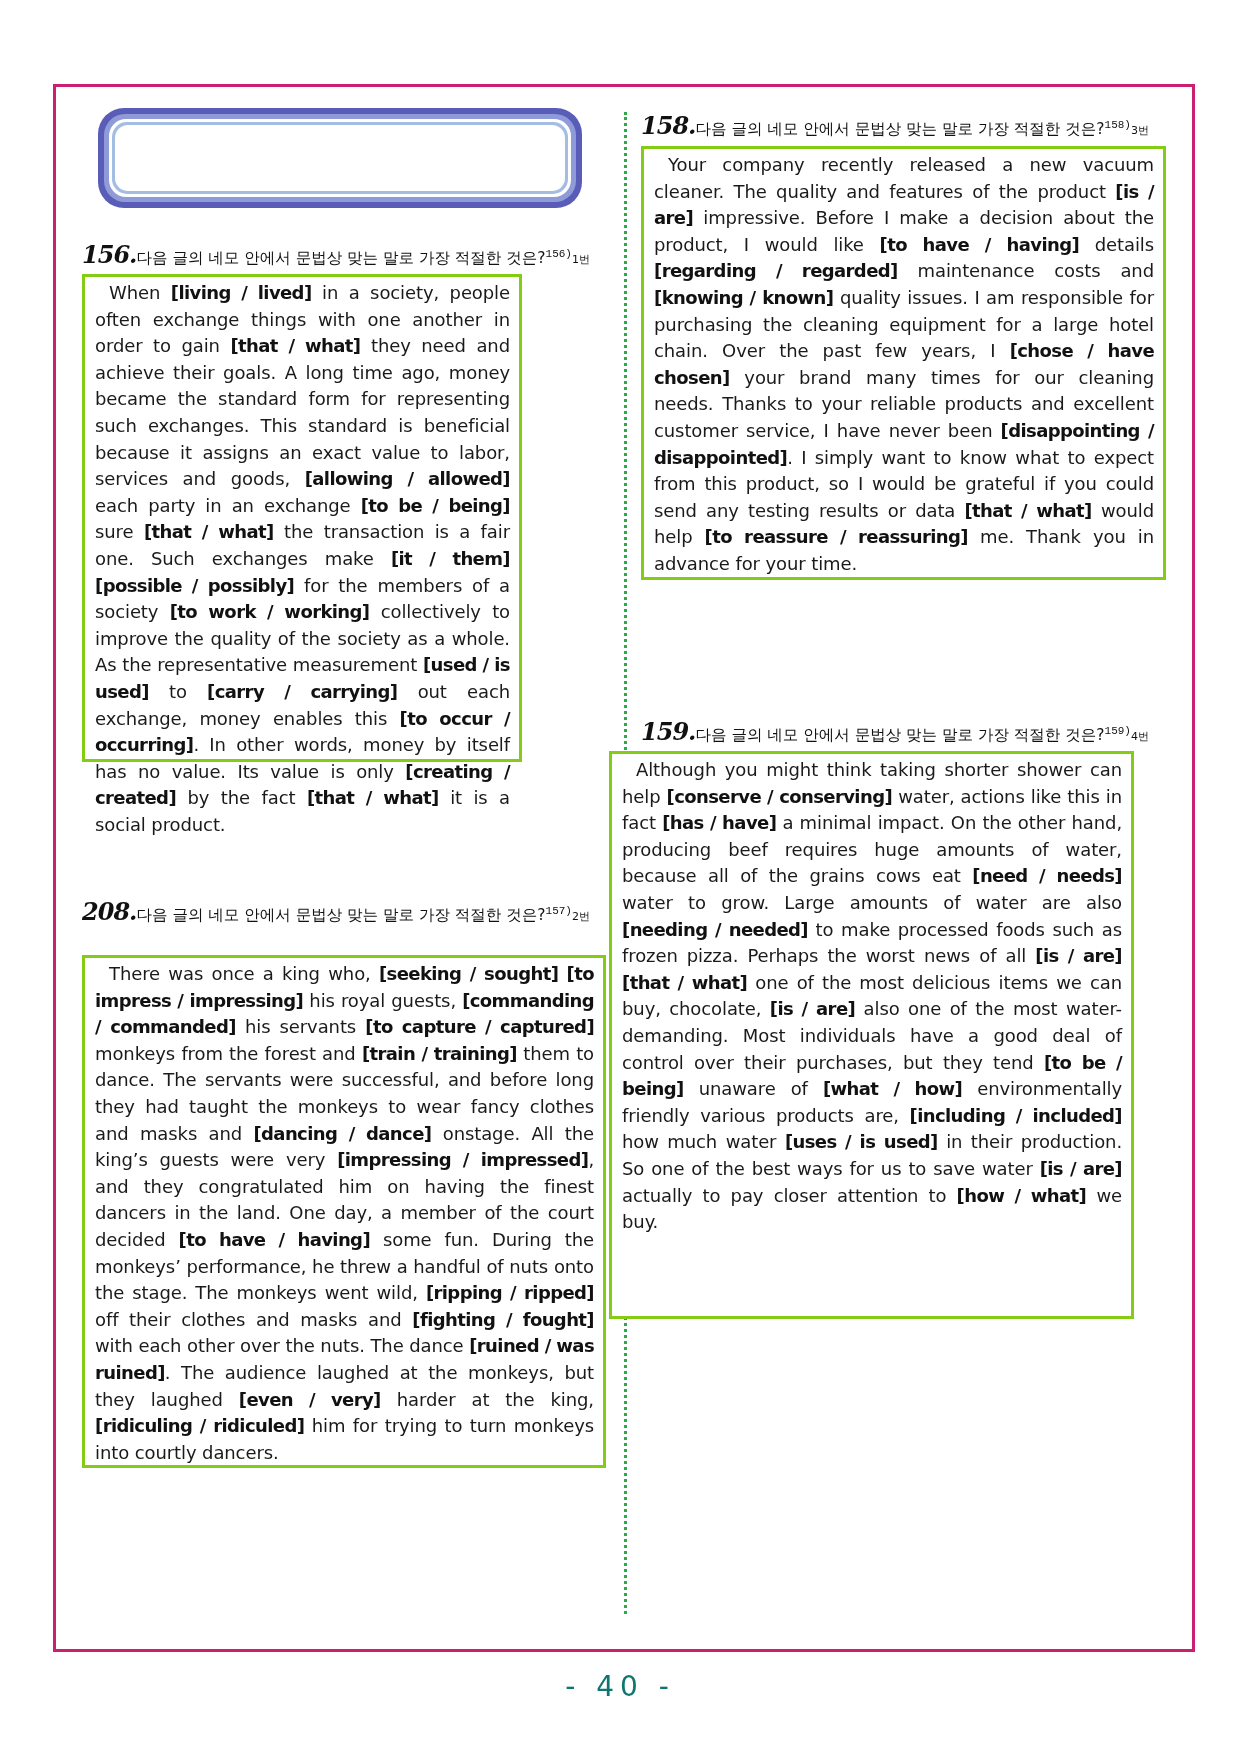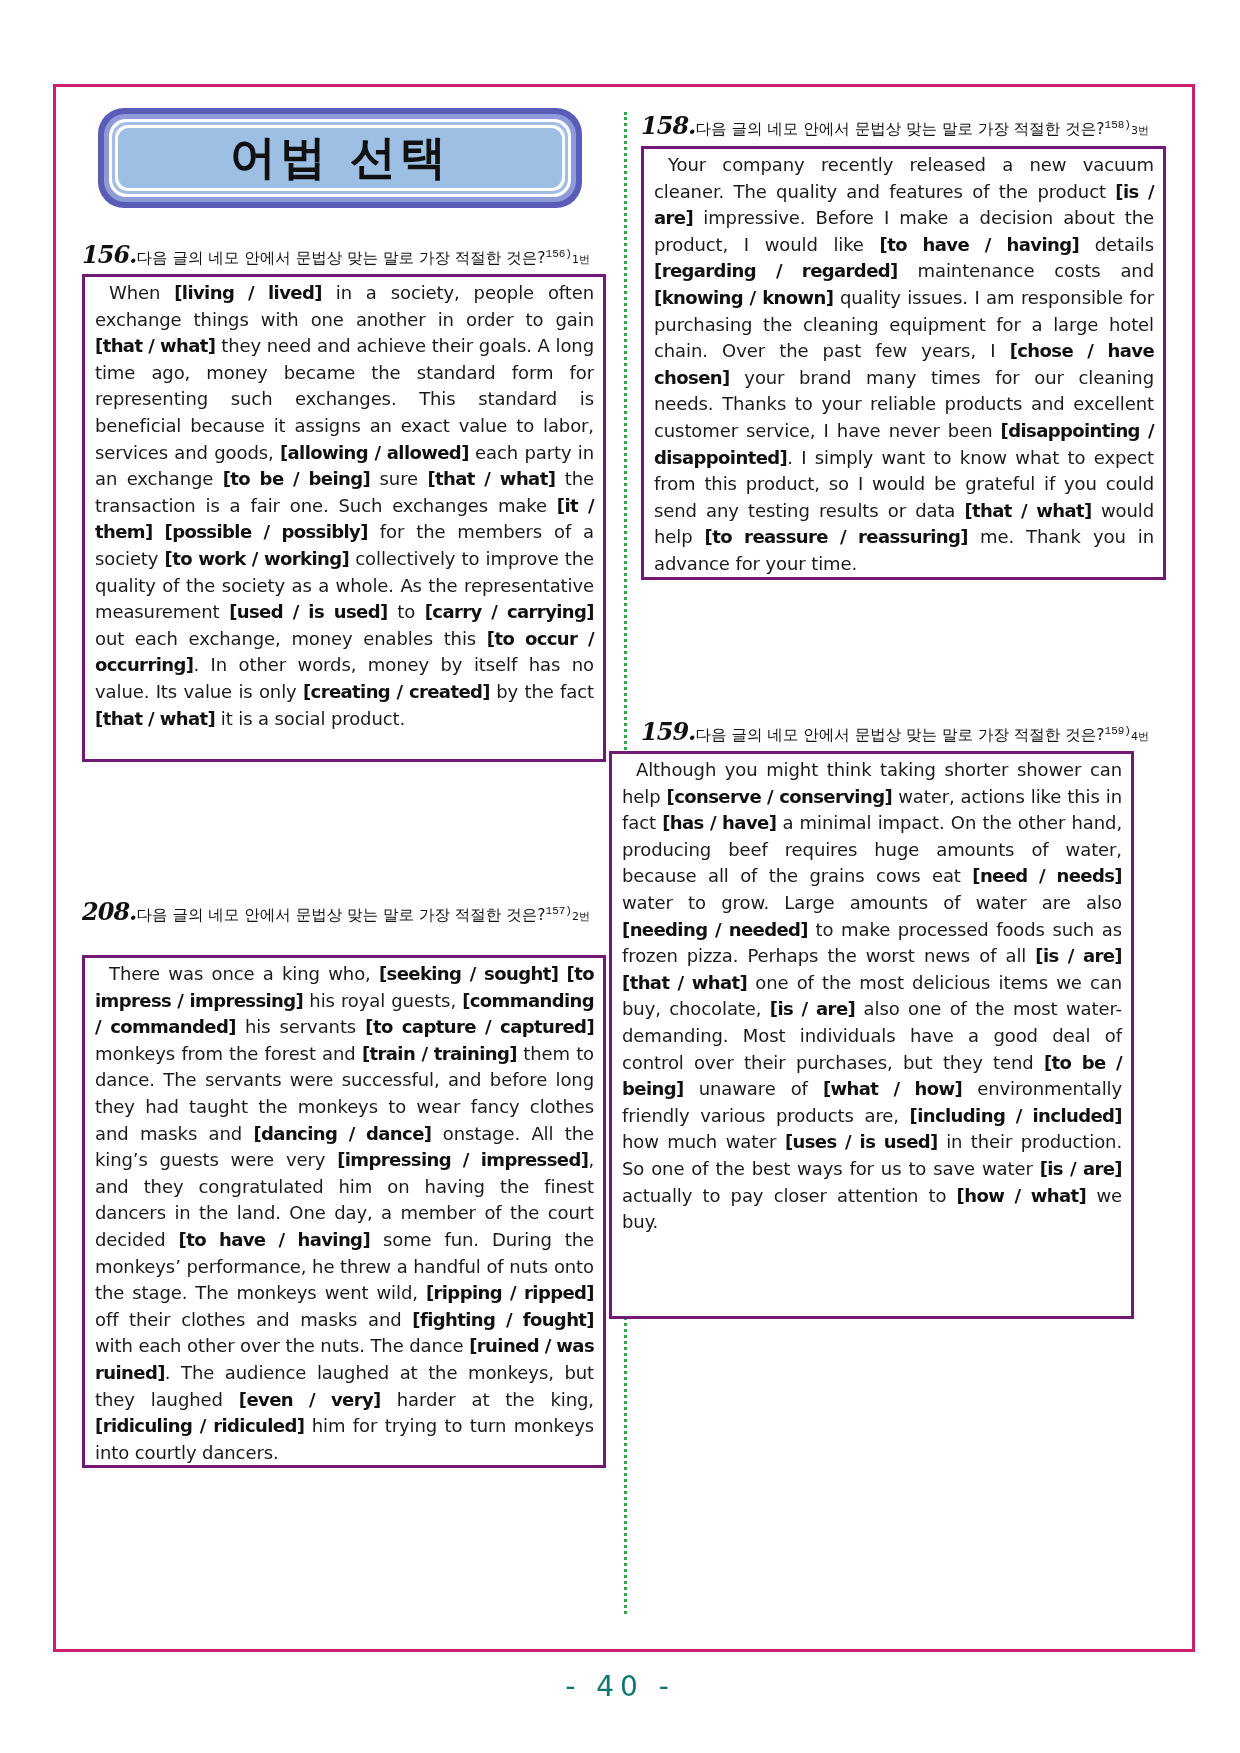--- a/index.html
+++ b/index.html
@@ -21,48 +21,45 @@
                  background:#ffffff; }
   .title-inner { position:absolute; left:20px; top:20px; right:20px; bottom:20px; border-radius:11px;
                  background:#9dbfe4; display:flex; align-items:center; justify-content:center; }
   .title-text { font-size:46px; font-weight:bold; color:#111; letter-spacing:4px;
                 font-family:"DejaVu Sans", sans-serif; }
   .q-heading { position:absolute; font-size:15.5px; white-space:nowrap; color:#111; }
   .q-num { font-family:"DejaVu Serif", "Liberation Serif", serif; font-style:italic; font-weight:bold;
            font-size:24px; letter-spacing:-1px; }
   .q-sup { font-size:11px; vertical-align:super;font-family:Liberation Mono, monospace; }
   .q-answer { font-size:11px; }
-  .q-box { position:absolute; border:3px solid #701a75; box-sizing:border-box; padding:3px 9px 4px 10px;
+  .q-box { position:absolute; border:3px solid #84cc16; box-sizing:border-box; padding:3px 9px 4px 10px;
            background:#fff; }
   .q-text { font-family:"DejaVu Sans", sans-serif; font-size:18px; line-height:26.6px;
             text-align:justify; text-indent:14px; margin:0; color:#1a1a1a; letter-spacing:-0.1px; }
   .q-text b { font-weight:bold; color:#111; letter-spacing:-0.6px; }
   .page-number { position:absolute; left:0; width:1240px; top:1670px; text-align:center;
                  font-size:28px; color:#0f766e; letter-spacing:6px; }
 </style>
 </head>
 <body>
 
 <div class="page-border"></div>
 <div class="divider"></div>
 
 <div class="title-outer">
   <div class="title-ring1"></div>
     <div class="title-ring2"></div>
     <div class="title-ring3"></div>
     <div class="title-ring4"></div>
-  <div class="title-inner">
-    <span class="title-text">어법 선택</span>
-  </div>
 </div>
 
 <div class="q-heading" style="left:82px; top:240px;">
   <span class="q-num">156.</span><span>다음 글의 네모 안에서 문법상 맞는 말로 가장 적절한 것은?</span><span class="q-sup">156)</span><span class="q-answer">1번</span>
 </div>
-<div class="q-box" style="left:82px; top:274px; width:524px; height:488px;">
+<div class="q-box" style="left:82px; top:274px; width:440px; height:488px;">
   <p class="q-text">When <b>[living / lived]</b> in a society, people often exchange things with one another in order to gain <b>[that / what]</b> they need and achieve their goals. A long time ago, money became the standard form for representing such exchanges. This standard is beneficial because it assigns an exact value to labor, services and goods, <b>[allowing / allowed]</b> each party in an exchange <b>[to be / being]</b> sure <b>[that / what]</b> the transaction is a fair one. Such exchanges make <b>[it / them]</b> <b>[possible / possibly]</b> for the members of a society <b>[to work / working]</b> collectively to improve the quality of the society as a whole. As the representative measurement <b>[used / is used]</b> to <b>[carry / carrying]</b> out each exchange, money enables this <b>[to occur / occurring]</b>. In other words, money by itself has no value. Its value is only <b>[creating / created]</b> by the fact <b>[that / what]</b> it is a social product.</p>
 </div>
 
 <div class="q-heading" style="left:82px; top:897px;">
   <span class="q-num">208.</span><span>다음 글의 네모 안에서 문법상 맞는 말로 가장 적절한 것은?</span><span class="q-sup">157)</span><span class="q-answer">2번</span>
 </div>
 <div class="q-box" style="left:82px; top:931px; width:524px; height:513px;margin-top:24px;">
   <p class="q-text">There was once a king who, <b>[seeking / sought]</b> <b>[to impress / impressing]</b> his royal guests, <b>[commanding / commanded]</b> his servants <b>[to capture / captured]</b> monkeys from the forest and <b>[train / training]</b> them to dance. The servants were successful, and before long they had taught the monkeys to wear fancy clothes and masks and <b>[dancing / dance]</b> onstage. All the king’s guests were very <b>[impressing / impressed]</b>, and they congratulated him on having the finest dancers in the land. One day, a member of the court decided <b>[to have / having]</b> some fun. During the monkeys’ performance, he threw a handful of nuts onto the stage. The monkeys went wild, <b>[ripping / ripped]</b> off their clothes and masks and <b>[fighting / fought]</b> with each other over the nuts. The dance <b>[ruined / was ruined]</b>. The audience laughed at the monkeys, but they laughed <b>[even / very]</b> harder at the king, <b>[ridiculing / ridiculed]</b> him for trying to turn monkeys into courtly dancers.</p>
 </div>
 

